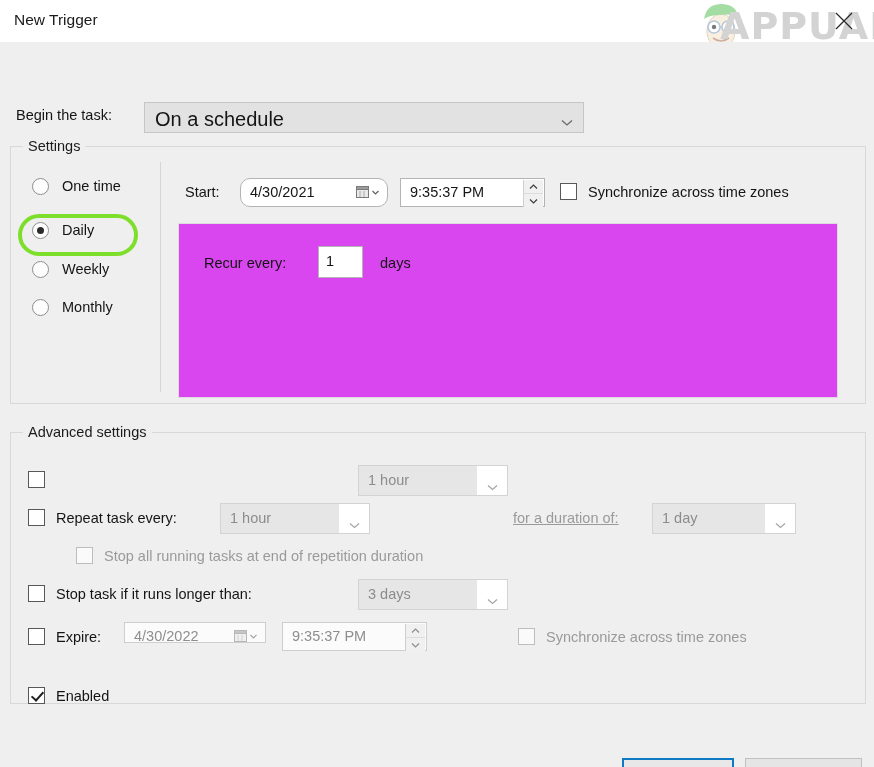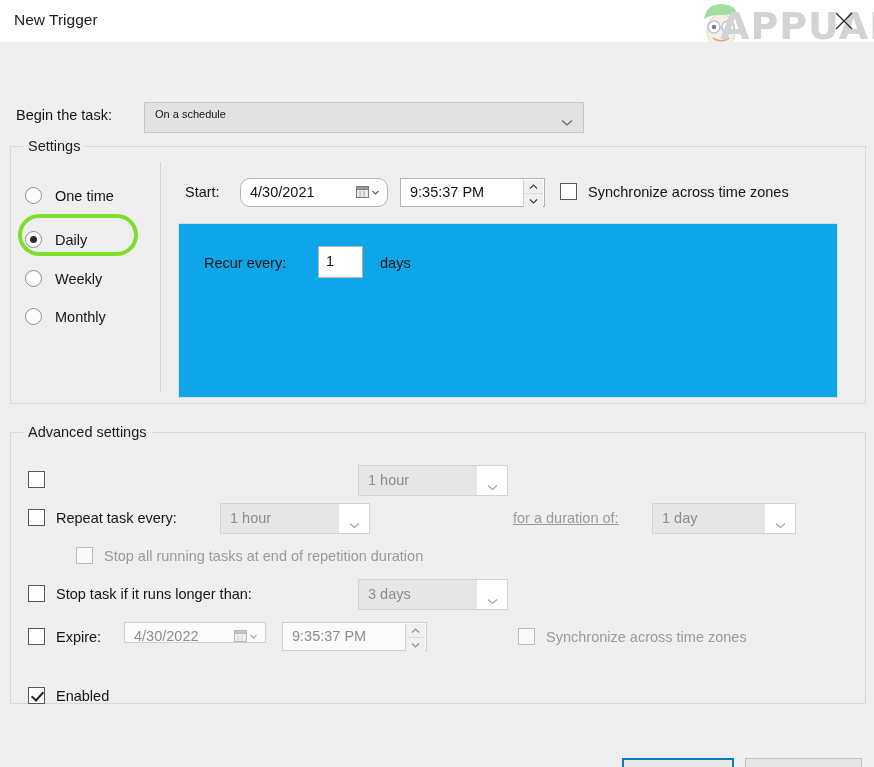--- a/index.html
+++ b/index.html
@@ -83,21 +83,21 @@
     position: absolute;
     left: 144px; top: 60px;
     width: 440px; height: 31px;
     background: #e2e2e2;
     border: 1px solid #c6c6c6;
     box-sizing: border-box;
   }
   .begin-combo .cb-text {
     position: absolute;
     left: 10px; top: 5px;
-    font-size: 11px;
+    font-size: 20px;
     color: #151515;
     white-space: nowrap;
   }
   .begin-combo .cb-arrow {
     position: absolute;
     right: 10px; top: 11px;
   }
 
   
   .groupbox {
@@ -121,24 +121,24 @@
   .vdivider {
     position: absolute;
     left: 160px; top: 120px;
     width: 1px; height: 230px;
     background: #d5d5d5;
   }
 
   
   .radio-row {
     position: absolute;
-    left: 25px;
+    left: 32px;
     height: 26px;
     display: flex;
-    align-items: flex-end;
+    align-items: flex-start;
     cursor: default;
     white-space: nowrap;
   }
   .radio-mark {
     width: 17px; height: 17px;
     border-radius: 50%;
     background: #fdfdfd;
     border: 1px solid #8d8d8d;
     box-sizing: border-box;
     position: relative;
@@ -250,21 +250,21 @@
     font-size: 14.5px;
     color: #141414;
   }
   .cb-row.dim .cb-label { color: #9a9a9a; }
 
   
   .inner-pane {
     position: absolute;
     left: 178px; top: 181px;
     width: 660px; height: 175px;
-    background: #0ea5e9;
+    background: #d946ef;
     border: 1px solid #dcdcdc;
     box-sizing: border-box;
   }
   .recur-label {
     position: absolute;
     left: 25px; top: 31px;
     font-size: 14.5px;
     color: #141414;
   }
   .recur-box {

